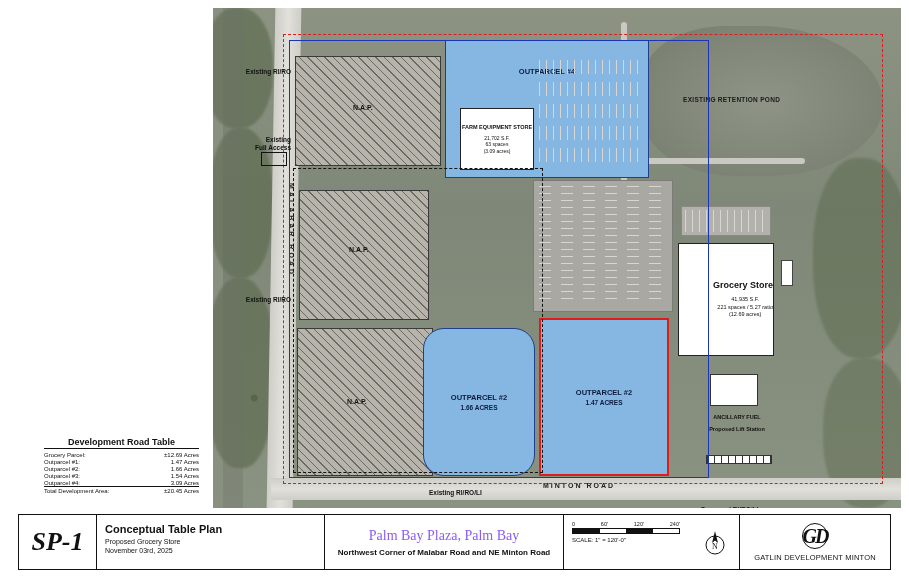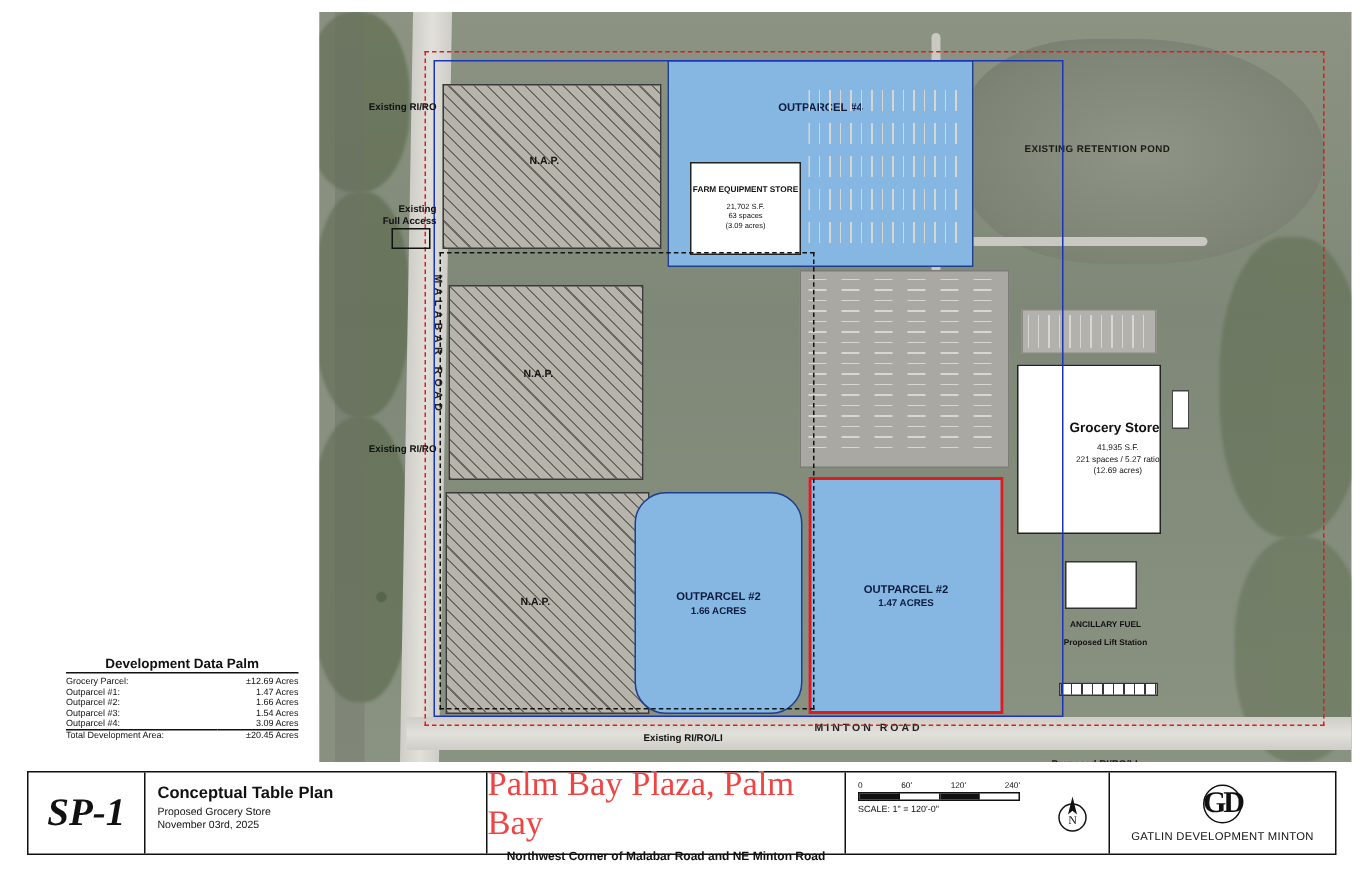--- a/index.html
+++ b/index.html
@@ -204,21 +204,21 @@
   }
   #tb-info .t1 { font-size:11px; font-weight:bold; color:#111; }
   #tb-info .t2 { font-size:7px; color:#111; margin-top:3px; }
   #tb-info .t3 { font-size:7px; color:#111; margin-top:2px; }
   #tb-center {
     flex:1; border-right:1.4px solid #111;
     display:flex; flex-direction:column; align-items:center; justify-content:center;
   }
   #tb-center .big {
     font-family:"Liberation Serif", serif;
-    font-size:23px; color:#ef4444;
+    font-size:14px; color:#8b5cf6;
   }
   #tb-center .sub { font-size:8px; font-weight:bold; color:#111; margin-top:4px; }
   #tb-scale {
     width:176px; border-right:1.4px solid #111;
     padding:6px 8px 0 8px;
   }
   .scalebar-wrap { position:relative; height:24px; }
   .sb-ticks { display:flex; font-size:5.5px; color:#111; justify-content:space-between; }
   .sb-bar { height:6px; margin-top:1px; border:1px solid #111; display:flex; }
   .sb-bar div { flex:1; border-right:1px solid #111; }
@@ -232,21 +232,21 @@
     width:150px; display:flex; flex-direction:column;
     align-items:center; justify-content:center;
   }
   #tb-logo .mono {
     font-family:"Liberation Serif", serif; font-size:20px; font-weight:bold; color:#111;
     letter-spacing:-2px;
   }
   #tb-logo .co { font-size:7.5px; color:#111; margin-top:4px; letter-spacing:.2px; }
   .logo-circle {
     width:26px; height:26px; border:1.6px solid #111; border-radius:50%;
-    display:flex; align-items:flex-start; justify-content:center;
+    display:flex; align-items:flex-end; justify-content:center;font-style:italic;
   }
 </style>
 </head>
 <body>
 
 <div id="sheet">
 
   <div id="plan">
 
     <div class="veg" style="left:-10px;top:0px;width:70px;height:120px;"></div>
@@ -340,21 +340,21 @@
 
     <div class="callout" style="left:-2px;top:60px;width:80px;">Existing RI/RO</div>
     <div class="callout" style="left:-4px;top:128px;width:82px;">Existing<br>Full Access</div>
     <div class="callout-box" style="left:48px;top:144px;"></div>
     <div class="callout" style="left:-2px;top:288px;width:80px;">Existing RI/RO</div>
     <div class="bottom-callout" style="left:216px;top:481px;">Existing RI/RO/LI</div>
     <div class="bottom-callout" style="left:488px;top:498px;">Proposed RI/RO/LI</div>
   </div>
 
   <div id="data-table">
-    <div class="dt-title">Development Data Palm</div>
+    <div class="dt-title">Development Road Table</div>
     <table>
       <tbody>
           <tr>
         <td>Grocery Parcel:</td>
         <td class="val">±12.69 Acres</td>
       </tr>
       <tr>
         <td>Outparcel #1:</td>
         <td class="val">1.47 Acres</td>
       </tr>

